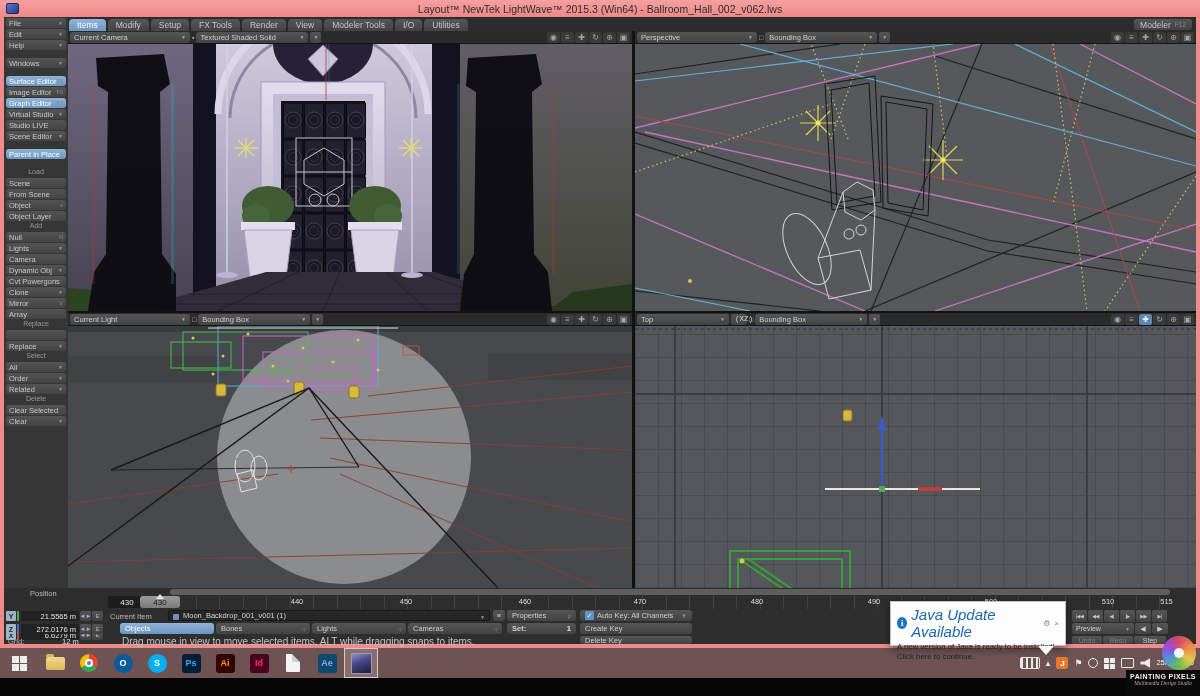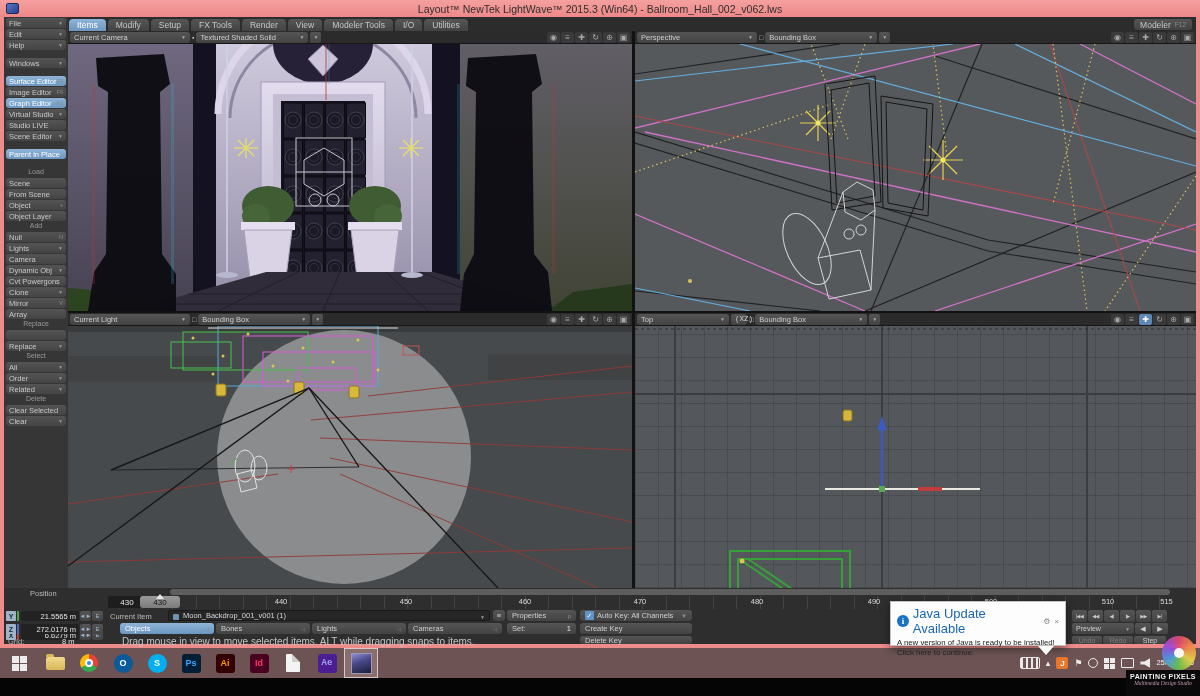--- a/index.html
+++ b/index.html
@@ -77,21 +77,21 @@
   .t-btn { width:15px; height:12px; background:linear-gradient(#555,#434343); border-radius:2px; color:#c8c8c8; font-size:5px; display:flex; align-items:center; justify-content:center; letter-spacing:-0.5px; }
   .prev-row { position:absolute; left:1068px; top:35px; display:flex; gap:1px; }
   .undo-row { position:absolute; left:1068px; top:48px; display:flex; gap:1px; }
   .sm-btn { height:11px; background:linear-gradient(#555,#434343); border-radius:2px; color:#cfcfcf; font-size:7px; display:flex; align-items:center; justify-content:center; padding:0 4px; }
   .sm-btn.dim { color:#7e7e7e; }
 
   
   .java-pop { position:absolute; left:890px; top:601px; width:176px; height:45px; background:#fdfdfd; border:1px solid #c2c2c2; box-shadow:0 3px 8px rgba(0,0,0,.45); z-index:40; padding:4px 6px; }
   .java-title-row { display:flex; align-items:center; gap:4px; }
   .java-info { width:12px; height:12px; border-radius:50%; background:#1a72c4; color:#fff; font-size:9px; font-weight:bold; display:flex; align-items:center; justify-content:center; font-family:"Liberation Serif",serif; }
-  .java-title { color:#1a66b0; font-size:13px; }
+  .java-title { color:#1a66b0; font-size:15px;font-style:italic; }
   .java-tools { margin-left:auto; color:#888; font-size:8px; display:flex; gap:4px; }
   .java-body { font-size:7.8px; color:#222; margin-top:2px; line-height:1.25; }
   .java-tail { position:absolute; left:1038px; top:646px; width:0; height:0; border:8px solid transparent; border-top:9px solid #fdfdfd; z-index:40; }
 
   
   .taskbar { position:absolute; left:0; top:648px; width:1200px; height:30px; background:#6d5353; display:flex; align-items:center; z-index:30; }
   .tb-start { width:38px; height:30px; display:flex; align-items:center; justify-content:center; }
   .win-grid { display:grid; grid-template-columns:7px 7px; grid-template-rows:7px 7px; gap:1px; }
   .win-grid i { background:#ececec; }
   .tb-ic { width:34px; height:30px; display:flex; align-items:center; justify-content:center; }
@@ -669,21 +669,21 @@
   </div>
 
   <div class="bottom">
     <div class="pos-label">Position</div>
     <div class="scrub"></div>
 
     <div class="ruler">
       <div class="frame-field">430</div>
       <div class="handle">430</div>
       <div id="ruler-ticks">
-          <div class="tick" style="left: 173px;">440</div>
+          <div class="tick" style="left: 189px;">440</div>
           <div class="tick" style="left: 298px;">450</div>
           <div class="tick" style="left: 417px;">460</div>
           <div class="tick" style="left: 532px;">470</div>
           <div class="tick" style="left: 649px;">480</div>
           <div class="tick" style="left: 766px;">490</div>
           <div class="tick" style="left: 883px;">500</div>
           <div class="tick" style="left: 1000px;">510</div>
           <div class="tick" style="left: 1058.5px;">515</div>
         </div>
     </div>
@@ -705,21 +705,21 @@
         </div>
         <div class="axis-row" style="top: 35px;">
           <span class="axis-chip">Z</span>
           <span class="axis-ind" style="background: rgb(74, 106, 194);"></span>
           <span class="axis-val">272.0176 m</span>
           <span class="tiny-btn">◄►</span>
           <span class="tiny-btn">E</span>
         </div>
       </div>
     <div class="row-label" style="left:4px;top:49px;">Grid:</div>
-    <div class="row-label" style="left:58px;top:49px;color:#e0e0e0;">8 m</div>
+    <div class="row-label" style="left:58px;top:49px;color:#e0e0e0;">12 m</div>
 
     <div class="row-label" style="left:106px;top:24px;">Current Item</div>
     <div class="combo-dark" style="left:164px;top:22px;width:322px;align-items:flex-end;">
       <span class="cube"></span>
       <span>Moon_Backdrop_001_v001 (1)</span>
       <span class="arr">▼</span>
     </div>
     <div class="p-btn" style="left:489px;top:22px;width:12px;padding:0;justify-content:center;">≡</div>
     <div class="p-btn" style="left:503px;top:22px;width:69px;">
       <span>Properties</span>
@@ -742,21 +742,21 @@
         </div>
         <div class="cat">
           <span>Lights</span>
           <span class="sp">◁</span>
         </div>
         <div class="cat">
           <span>Cameras</span>
           <span class="sp">◁</span>
         </div>
       </div>
-    <div class="p-btn" style="left:503px;top:35px;width:69px;">
+    <div class="p-btn" style="left:503px;top:35px;width:69px;font-weight:bold;">
       <span>Set:</span>
       <span class="sc" style="color:#e4e4e4;font-size:7.5px;">1</span>
     </div>
     <div class="p-btn" style="left:576px;top:35px;width:112px;">
       <span>Create Key</span>
     </div>
 
     <div class="status">Drag mouse in view to move selected items. ALT while dragging snaps to items.</div>
     <div class="p-btn" style="left:576px;top:48px;width:112px;height:8px;">
       <span>Delete Key</span>
@@ -835,21 +835,21 @@
         <div class="tb-ic">
           <span class="sq" style="background: rgb(51, 0, 0); color: rgb(255, 154, 0);">Ai</span>
         </div>
         <div class="tb-ic">
           <span class="sq" style="background: rgb(73, 2, 31); color: rgb(255, 51, 102);">Id</span>
         </div>
         <div class="tb-ic">
           <span class="doc"></span>
         </div>
         <div class="tb-ic">
-          <span class="sq" style="background: #4c1d95; color: rgb(159, 159, 232); font-family: Liberation Mono, monospace;">Ae</span>
+          <span class="sq" style="background: #0c4a6e; color: rgb(159, 159, 232);">Ae</span>
         </div>
         <div class="tb-ic active-app">
           <span class="lw-thumb"></span>
         </div>
       </div>
     <div class="tray" id="tray">
       <span class="kb"></span>
         <span class="tray-glyph">▴</span>
         <span class="java-tray">J</span>
         <span class="tray-glyph">⚑</span>

